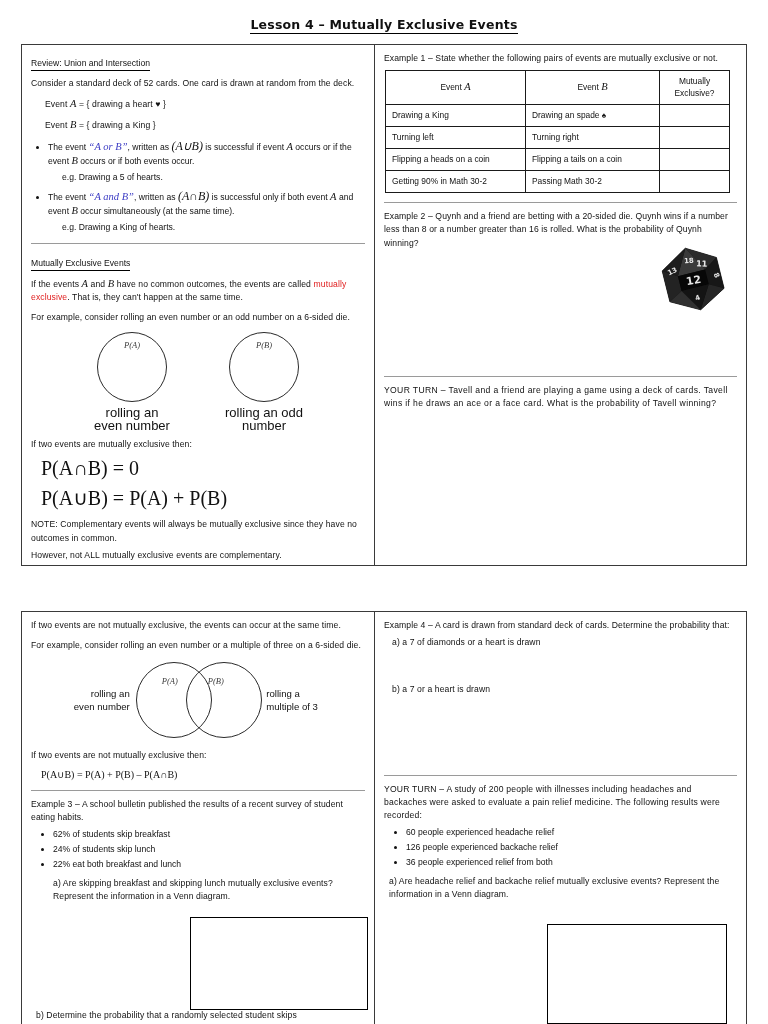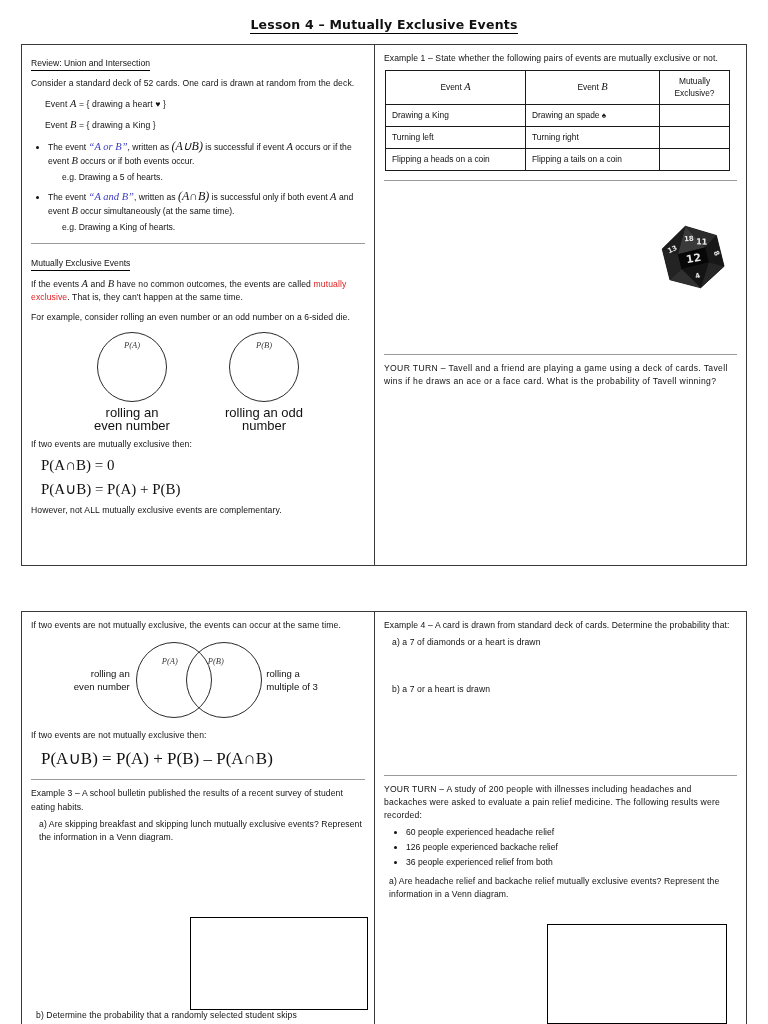--- a/index.html
+++ b/index.html
@@ -62,21 +62,21 @@
   ul.bul { margin: 0 0 6px 0; padding-left: 17px; }
   ul.bul li { font-size: 8.6px; line-height: 13px; margin-bottom: 2px; }
   ul.bul.sq { padding-left: 22px; }
 
   .indent { margin-left: 14px; }
   .eg { margin-left: 14px; }
 
   
   .math {
     font-family: "Liberation Serif", serif;
-    font-size: 15px;
+    font-size: 20px;
     margin: 6px 0 6px 10px;
     white-space: nowrap;
   }
 
   
   .circ-row { display: flex; justify-content: center; gap: 48px; margin: 8px 0 2px 0; }
   .circ-item { width: 84px; text-align: center; }
   .circ {
     width: 70px; height: 70px; margin: 0 auto;
     border: 1.2px solid #2a2a2a; border-radius: 50%;
@@ -209,20 +209,21 @@
 
       <p class="t tight" style="margin-top:6px">If two events are mutually exclusive then:</p>
 
       <div class="math">
         <span>P(A∩B) = 0</span>
       </div>
       <div class="math">
         <span>P(A∪B) = P(A) + P(B)</span>
       </div>
 
+      <p class="t tight" style="margin-top:8px">NOTE: Complementary events will always be mutually exclusive since they have no outcomes in common.</p>
       <p class="t">However, not ALL mutually exclusive events are complementary.</p>
     </div>
 
     <div class="col col-right">
 
       <p class="t" style="margin-bottom:5px">Example 1 – State whether the following pairs of events are mutually exclusive or not.</p>
 
       <table class="ex1">
         <thead>
           <tr>
@@ -249,26 +250,32 @@
           <tr>
             <td>Turning left</td>
             <td>Turning right</td>
             <td></td>
           </tr>
           <tr>
             <td>Flipping a heads on a coin</td>
             <td>Flipping a tails on a coin</td>
             <td></td>
           </tr>
+          <tr>
+            <td>Getting 90% in Math 30-2</td>
+            <td>Passing Math 30-2</td>
+            <td></td>
+          </tr>
         </tbody>
       </table>
 
       <hr class="rule" style="margin:9px 0 7px 0">
 
       <div style="position:relative;min-height:162px">
+        <p class="t">Example 2 – Quynh and a friend are betting with a 20-sided die. Quynh wins if a number less than 8 or a number greater than 16 is rolled. What is the probability of Quynh winning?</p>
 
         <div class="die-wrap">
           <svg viewBox="0 0 100 104" width="64" height="66" aria-hidden="true">
             <g transform="rotate(-14 50 52)">
               <polygon points="50,2 94,28 94,78 50,102 6,78 6,28" fill="#0e0e0e" stroke="#000" stroke-width="1"></polygon>
               <polygon points="50,2 94,28 72,42" fill="#2b2b2b"></polygon>
               <polygon points="50,2 72,42 28,42" fill="#3a3a3a"></polygon>
               <polygon points="50,2 28,42 6,28" fill="#1d1d1d"></polygon>
               <polygon points="94,28 94,78 72,66 72,42" fill="#171717"></polygon>
               <polygon points="6,28 28,42 28,66 6,78" fill="#232323"></polygon>
@@ -293,50 +300,56 @@
 
       <p class="t" style="letter-spacing:.35px">YOUR TURN – Tavell and a friend are playing a game using a deck of cards. Tavell wins if he draws an ace or a face card. What is the probability of Tavell winning?</p>
     </div>
   </div>
 
   <div class="sheet" id="sheet-2">
 
     <div class="col col-left">
 
       <p class="t">If two events are not mutually exclusive, the events can occur at the same time.</p>
+      <p class="t">For example, consider rolling an even number or a multiple of three on a 6-sided die.</p>
 
       <div class="venn-wrap">
         <div class="venn-cap l">
           <div>rolling an</div>
           <div>even number</div>
         </div>
         <div class="venn">
           <div class="c a"></div>
           <div class="c b"></div>
           <div class="plab a">P(A)</div>
           <div class="plab b">P(B)</div>
         </div>
         <div class="venn-cap r">
           <div>rolling a</div>
           <div>multiple of 3</div>
         </div>
       </div>
 
       <p class="t tight">If two events are not mutually exclusive then:</p>
 
-      <div class="math" style="font-size:17px">
+      <div class="math" style="font-size:10px">
         <span>P(A∪B) = P(A) + P(B) – P(A∩B)</span>
       </div>
 
       <hr class="rule" style="margin:10px 0 7px 0">
 
       <p class="t tight">Example 3 – A school bulletin published the results of a recent survey of student eating habits.</p>
 
-
-      <p class="t" style="margin-left:8px;text-indent:-0px">a)  Are skipping breakfast and skipping lunch mutually exclusive events? Represent the information in a Venn diagram.</p>
+      <ul class="bul sq">
+        <li>62% of students skip breakfast</li>
+        <li>24% of students skip lunch</li>
+        <li>22% eat both breakfast and lunch</li>
+      </ul>
+
+      <p class="t" style="margin-left:22px;text-indent:-0px">a)  Are skipping breakfast and skipping lunch mutually exclusive events? Represent the information in a Venn diagram.</p>
 
       <div class="ansbox" id="box-ex3a"></div>
 
       <p class="t pos" style="left:14px;bottom:8px;width:330px;margin:0">b)  Determine the probability that a randomly selected student skips</p>
     </div>
 
     <div class="col col-right">
 
       <p class="t tight">Example 4 – A card is drawn from standard deck of cards. Determine the probability that:</p>
 

